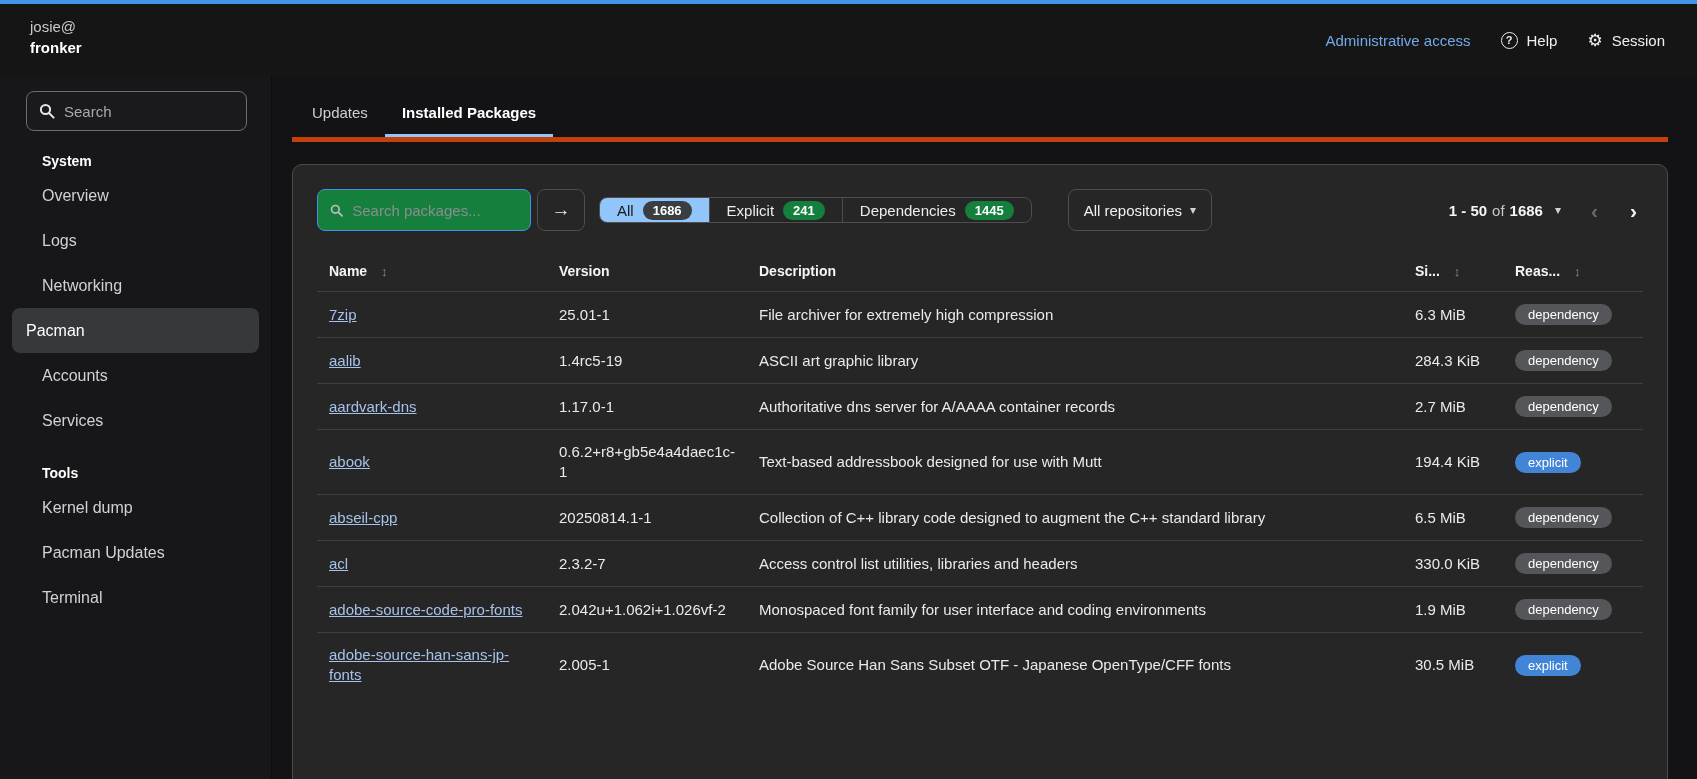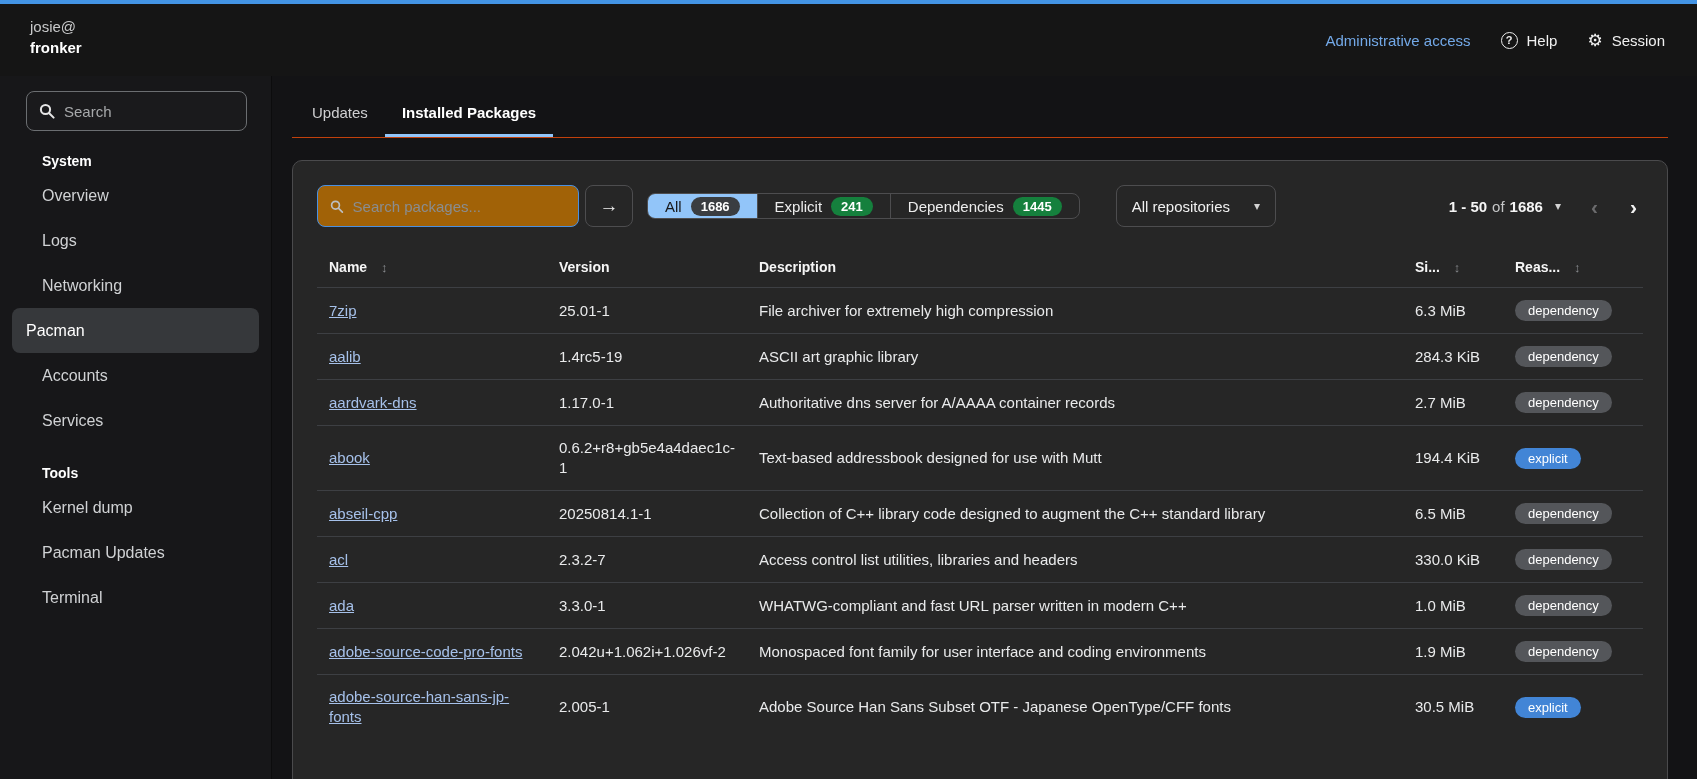--- a/index.html
+++ b/index.html
@@ -33,49 +33,49 @@
                        font-size:15px; width:100%; font-family:"Liberation Sans", sans-serif; }
   .side-search input::placeholder { color:#a7a9ab; }
   .nav-group { margin-top:22px; }
   .nav-heading { font-size:14px; font-weight:700; color:#ffffff; padding:0 0 4px 42px; }
   .nav-item { height:45px; display:flex; align-items:center; padding-left:42px; font-size:16px;
               color:#d0d2d4; cursor:pointer; }
   .nav-item.active { background:#36383b; border-radius:8px; margin:0 12px; padding-left:14px; color:#ffffff; }
 
   
   .main { flex:1; background:#131315; min-width:0; }
-  .tabs-row { margin:14px 29px 0 20px; display:flex; border-bottom:1px solid #c2410c; padding-left:3px; }
+  .tabs-row { margin:14px 29px 0 20px; display:flex; border-bottom:5px solid #c2410c; padding-left:3px; }
   .tab { background:none; border:none; font-family:"Liberation Sans", sans-serif; font-size:15px;
          color:#cfcfd1; padding:14px 17px 13px; cursor:pointer; border-bottom:3px solid transparent; }
   .tab.active { color:#ffffff; font-weight:600; border-bottom-color:#92c5f9; }
 
   .card { margin:22px 29px 0 20px; background:#262626; border:1px solid #4a4a4c; border-radius:10px;
           min-height:640px; }
 
   
   .toolbar { display:flex; align-items:center; padding:24px 24px 20px; }
-  .pkg-search { width:262px; height:42px; border:1px solid #4a90e2; border-radius:8px; background:#a16207;
+  .pkg-search { width:214px; height:42px; border:1px solid #4a90e2; border-radius:8px; background:#15803d;
                 display:flex; align-items:center; padding:0 12px; gap:9px; }
   .pkg-search input { background:transparent; border:none; outline:none; color:#d8d8d8; font-size:15px;
                       width:100%; font-family:"Liberation Sans", sans-serif; }
   .pkg-search input::placeholder { color:#8a8d90; }
   .go-btn { width:48px; height:42px; margin-left:6px; background:transparent; border:1px solid #4d4d4f;
             border-radius:8px; color:#f0f0f0; font-size:19px; cursor:pointer; }
 
   .chip-group { display:flex; margin-left:14px; border:1px solid #4d4d4f; border-radius:8px; overflow:hidden; height:26px; }
   .chip { display:flex; align-items:center; gap:9px; padding:0 17px; background:transparent; border:none;
           border-right:1px solid #4d4d4f; font-family:"Liberation Sans", sans-serif; font-size:15px;
           color:#ececec; cursor:pointer; }
   .chip:last-child { border-right:none; }
   .chip-count { font-size:13px; font-weight:700; color:#ffffff; background:#15803d; border-radius:11px;
                 padding:3px 10px; line-height:1; }
   .chip.active { background:#92c5f9; color:#17181a; }
   .chip.active .chip-count { background:#3a3d41; }
 
-  .repo-dd { display:flex; align-items:center; gap:24px; margin-left:36px; height:42px; padding:0 15px;
+  .repo-dd { display:flex; align-items:center; gap:8px; margin-left:36px; height:42px; padding:0 15px;
              background:transparent; border:1px solid #4d4d4f; border-radius:8px; color:#f0f0f0;
              font-family:"Liberation Sans", sans-serif; font-size:15px; cursor:pointer; }
   .caret { font-size:12px; color:#d2d2d2; }
 
   .spacer { flex:1; }
   .pagination { display:flex; align-items:center; gap:5px; font-size:15px; cursor:pointer; }
   .pg-bold { font-weight:700; color:#f5f5f5; }
   .pg-of { color:#c6c7c8; }
   .pg-caret { margin-left:7px; }
   .pg-btn { background:none; border:none; font-size:21px; font-weight:900; cursor:pointer; line-height:1;
@@ -266,27 +266,20 @@
     <td><span class="badge badge-dependency">dependency</span></td>
   </tr>
               <tr>
     <td><a class="pkg-link">acl</a></td>
     <td>2.3.2-7</td>
     <td>Access control list utilities, libraries and headers</td>
     <td>330.0 KiB</td>
     <td><span class="badge badge-dependency">dependency</span></td>
   </tr>
               <tr>
-    <td><a class="pkg-link">ada</a></td>
-    <td>3.3.0-1</td>
-    <td>WHATWG-compliant and fast URL parser written in modern C++</td>
-    <td>1.0 MiB</td>
-    <td><span class="badge badge-dependency">dependency</span></td>
-  </tr>
-              <tr>
     <td><a class="pkg-link">adobe-source-code-pro-fonts</a></td>
     <td>2.042u+1.062i+1.026vf-2</td>
     <td>Monospaced font family for user interface and coding environments</td>
     <td>1.9 MiB</td>
     <td><span class="badge badge-dependency">dependency</span></td>
   </tr>
               <tr>
     <td><a class="pkg-link">adobe-source-han-sans-jp-fonts</a></td>
     <td>2.005-1</td>
     <td>Adobe Source Han Sans Subset OTF - Japanese OpenType/CFF fonts</td>

